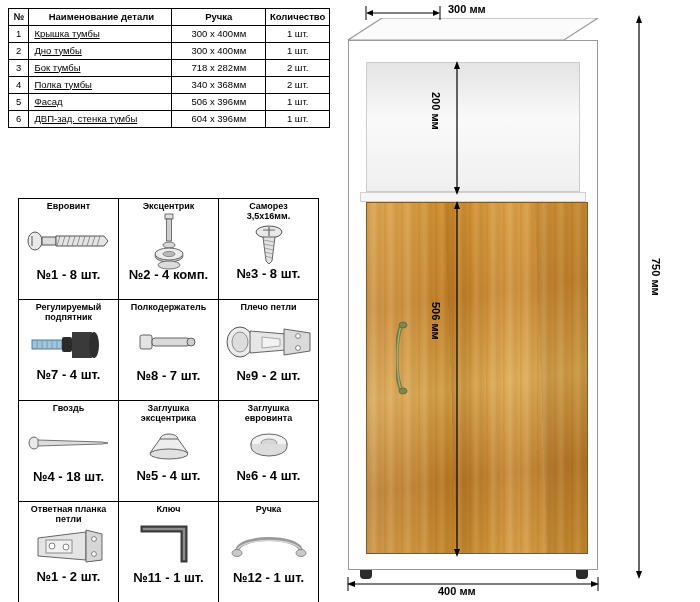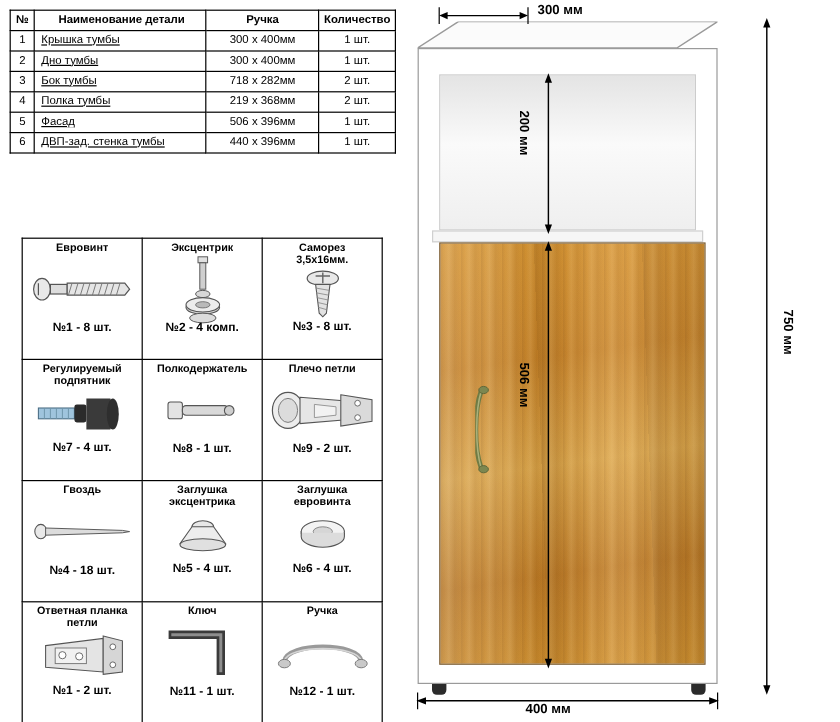--- a/index.html
+++ b/index.html
@@ -58,21 +58,21 @@
     line-height: 1.1;
     min-height: 11px;
   }
   .hw-art {
     height: 55px;
     display: flex;
     align-items: center;
     justify-content: center;
   }
   .hw-qty {
-    font-size: 10px;
+    font-size: 13px;
     font-weight: bold;
     line-height: 1.1;
   }
   .hw-cell-tall .hw-art { height: 45px; }
 
   
   .drawing { position: absolute; left: 330px; top: 0; width: 370px; height: 602px; }
 
   .cab-body {
     position: absolute;
@@ -184,33 +184,33 @@
     </tr>
     <tr>
       <td class="col-num">3</td>
       <td class="col-name">Бок тумбы</td>
       <td class="col-size">718 х 282мм</td>
       <td class="col-qty">2 шт.</td>
     </tr>
     <tr>
       <td class="col-num">4</td>
       <td class="col-name">Полка тумбы</td>
-      <td class="col-size">219 х 368мм</td>
+      <td class="col-size">340 х 368мм</td>
       <td class="col-qty">2 шт.</td>
     </tr>
     <tr>
       <td class="col-num">5</td>
       <td class="col-name">Фасад</td>
       <td class="col-size">506 х 396мм</td>
       <td class="col-qty">1 шт.</td>
     </tr>
     <tr>
       <td class="col-num">6</td>
       <td class="col-name">ДВП-зад. стенка тумбы</td>
-      <td class="col-size">440 х 396мм</td>
+      <td class="col-size">604 х 396мм</td>
       <td class="col-qty">1 шт.</td>
     </tr>
   </tbody>
 </table>
 
 <table class="hardware-grid">
   <tbody>
       <tr>
 
     <td>
@@ -301,21 +301,21 @@
 
     <td>
       <div class="hw-title">Полкодержатель</div>
       <div class="hw-art">
         <svg width="70" height="24" viewBox="0 0 70 24">
           <rect x="6" y="5" width="12" height="14" rx="2" fill="#e3e3e3" stroke="#555" stroke-width="0.9"></rect>
           <rect x="18" y="8" width="38" height="8" rx="3" fill="#d9d9d9" stroke="#555" stroke-width="0.9"></rect>
           <ellipse cx="57" cy="12" rx="4" ry="4" fill="#cfcfcf" stroke="#555" stroke-width="0.9"></ellipse>
         </svg>
       </div>
-      <div class="hw-qty">№8 - 1 шт.</div>
+      <div class="hw-qty">№8 - 7 шт.</div>
     </td>
 
     <td>
       <div class="hw-title">Плечо петли</div>
       <div class="hw-art">
         <svg width="90" height="46" viewBox="0 0 90 46">
           <ellipse cx="16" cy="23" rx="13" ry="15" fill="#ededed" stroke="#555" stroke-width="1"></ellipse>
           <ellipse cx="16" cy="23" rx="8" ry="10" fill="#dcdcdc" stroke="#777" stroke-width="0.8"></ellipse>
           <path d="M26 12 L62 15 L62 31 L26 34 Z" fill="#e6e6e6" stroke="#555" stroke-width="0.9"></path>
           <path d="M60 10 L86 14 L86 32 L60 36 Z" fill="#dadada" stroke="#555" stroke-width="0.9"></path>

